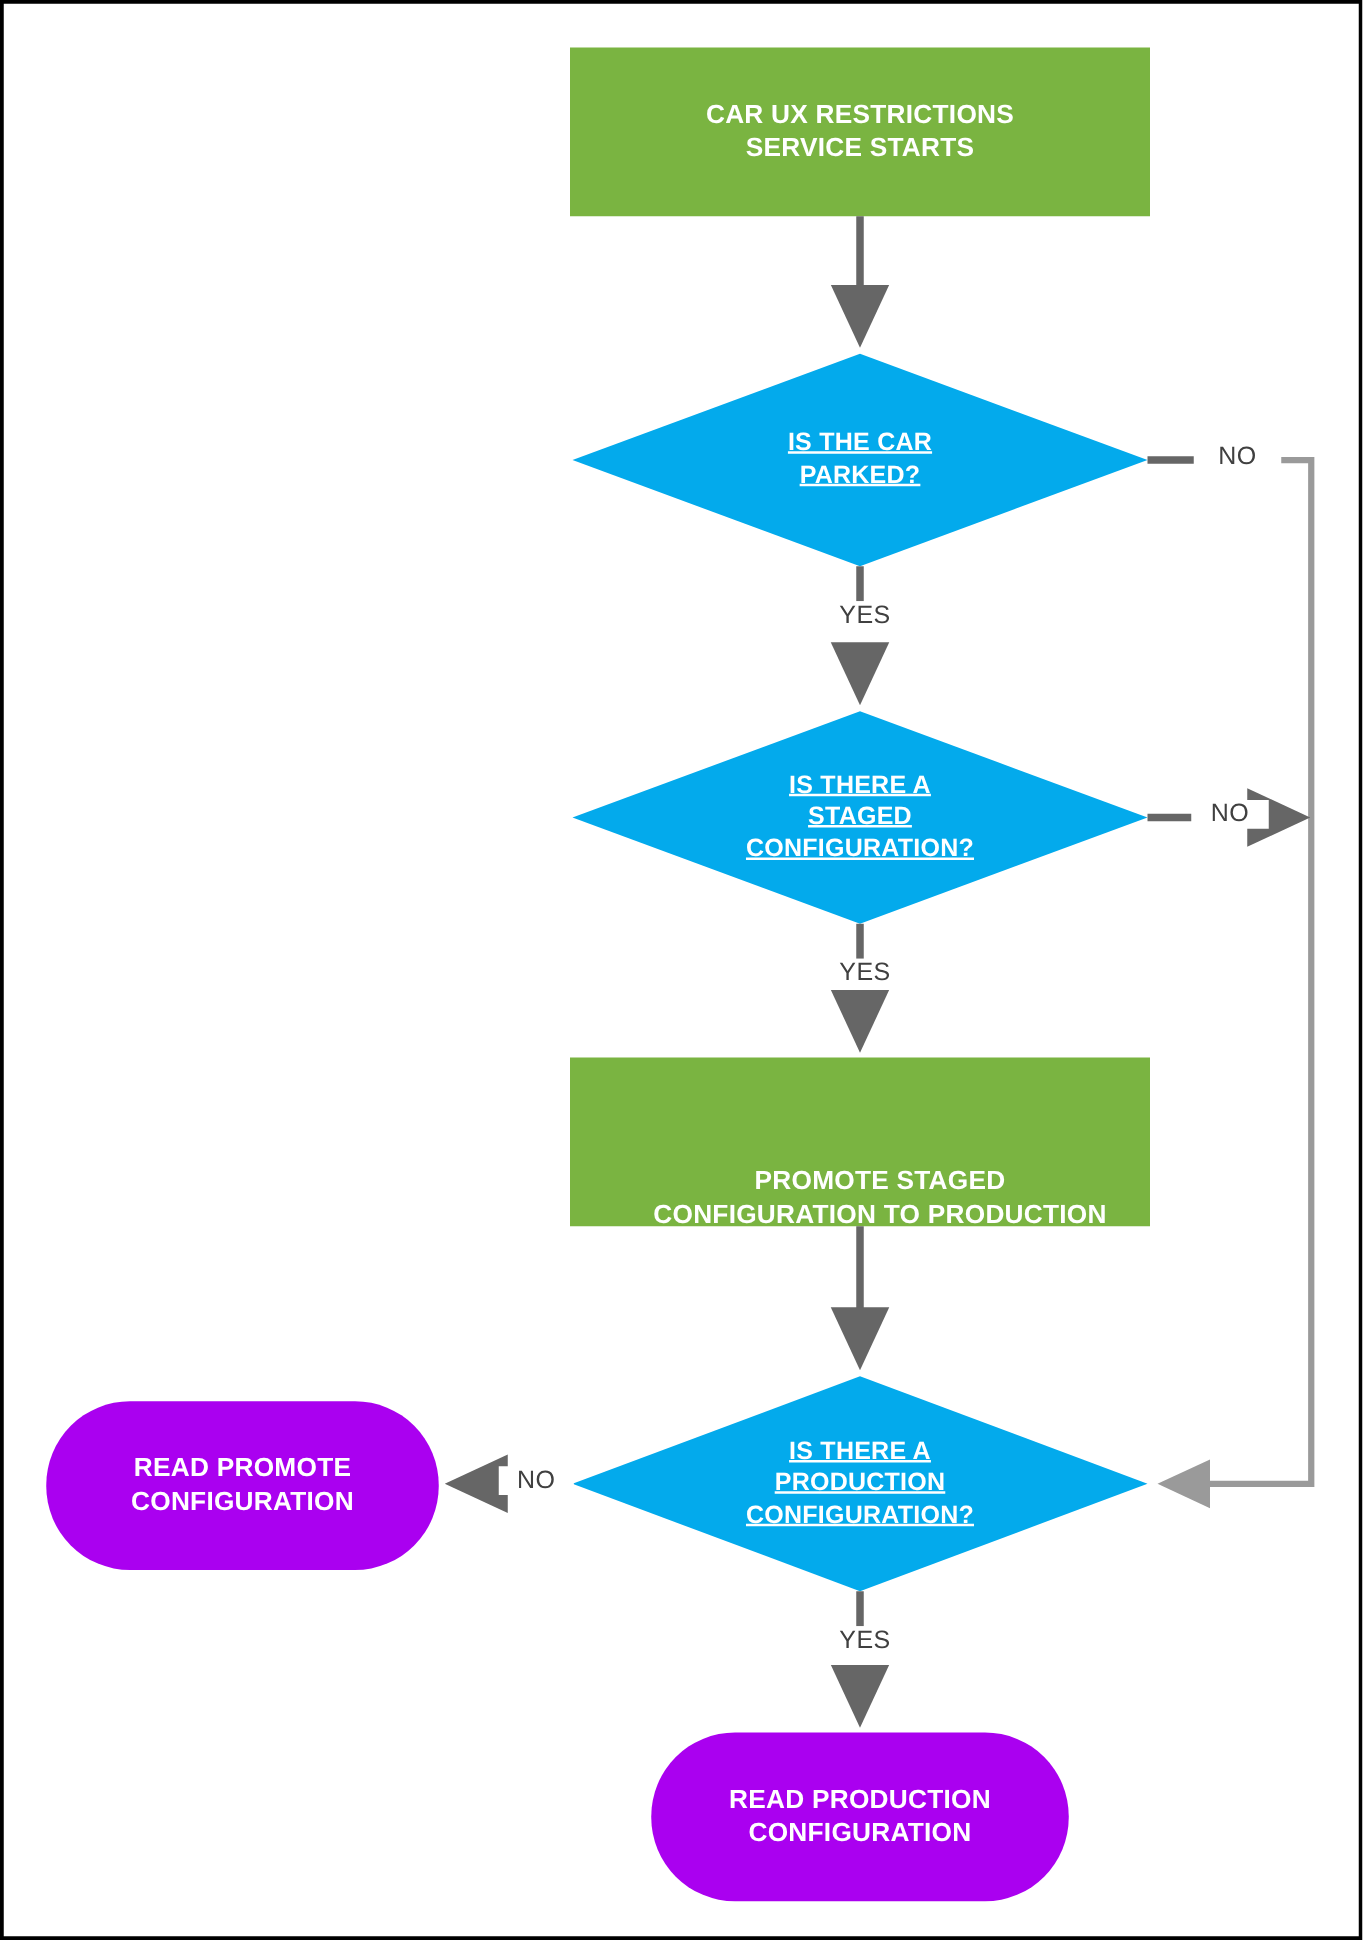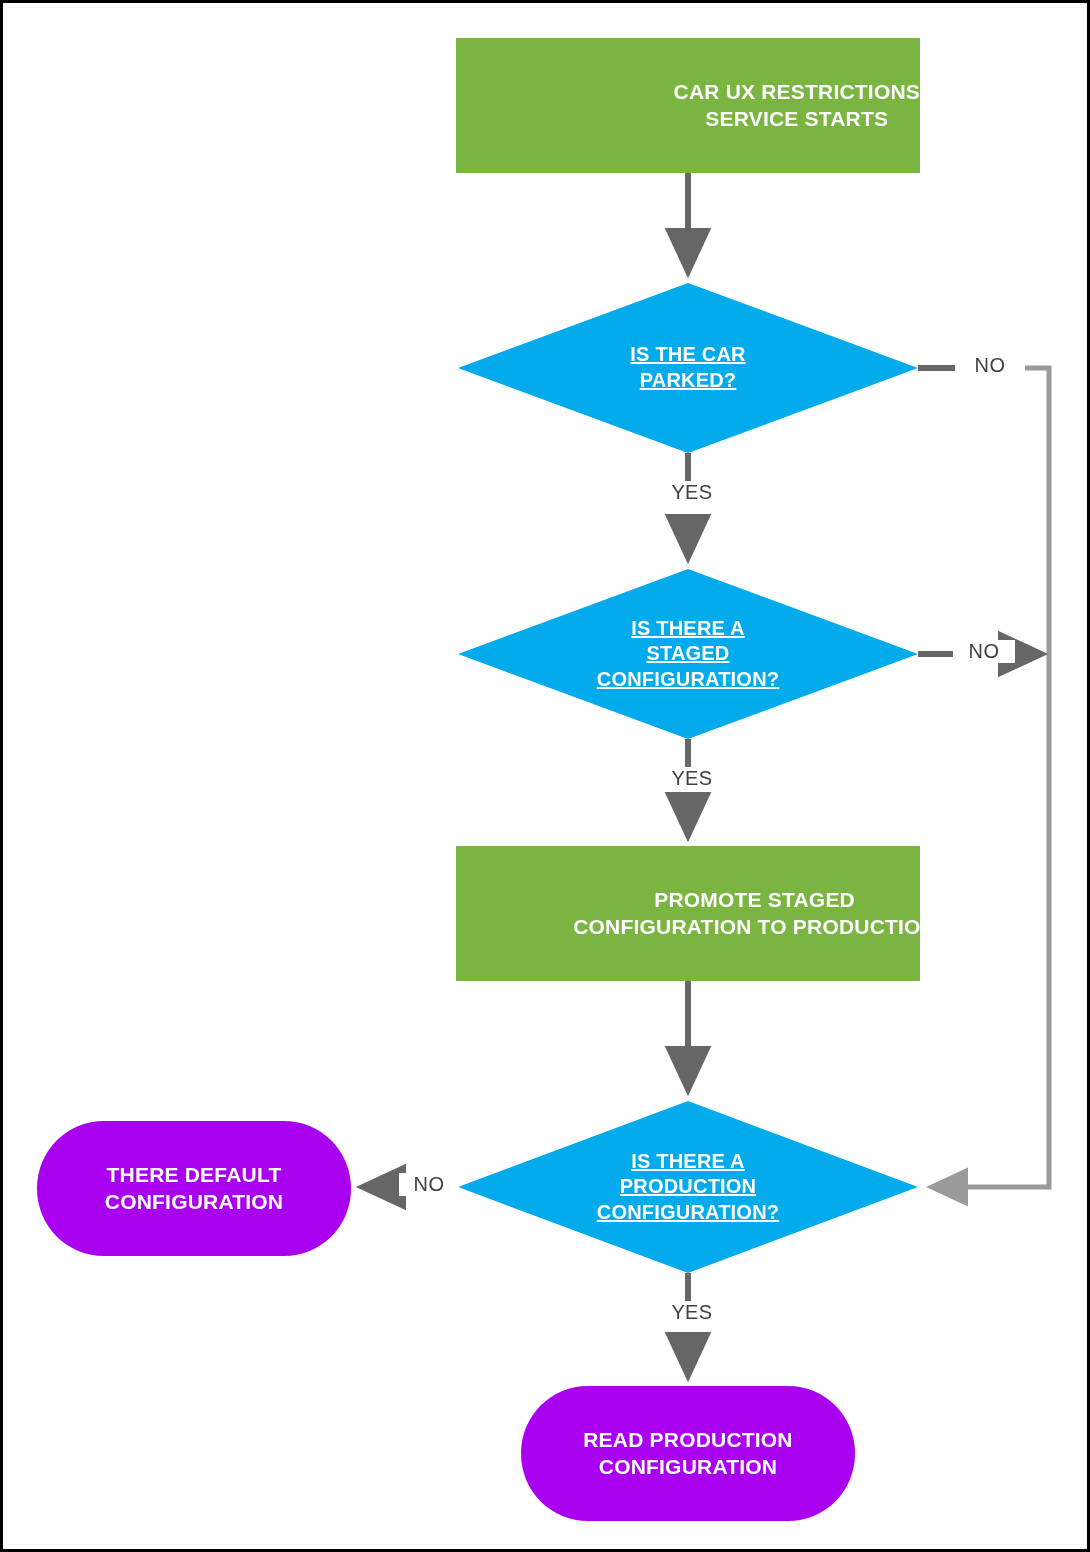--- a/index.html
+++ b/index.html
@@ -36,21 +36,20 @@
     font-weight: bold;
     letter-spacing: 0.2px;
     box-sizing: border-box;
   }
   .node .txt {
     line-height: 1.28;
     white-space: pre-line;
   }
   .rect-node {
     font-size: 21px;
-    justify-content: flex-end;
   }
   .pill-node {
     font-size: 21px;
     border-radius: 999px;
   }
   .diamond-node {
     font-size: 20px;
     pointer-events: none;
     background: transparent;
     text-decoration: underline;
@@ -127,33 +126,33 @@
     <span class="txt">IS THE CAR
 PARKED?</span>
   </div>
 
   <div class="node diamond-node" style="left:455px; top:566px; width:460px; height:170px;">
     <span class="txt">IS THERE A
 STAGED
 CONFIGURATION?</span>
   </div>
 
-  <div class="node rect-node" style="left:453px; top:843px; width:480px; height:135px;padding-left:16px;">
+  <div class="node rect-node" style="left:453px; top:888px; width:480px; height:135px;padding-left:16px;">
     <span class="txt">PROMOTE STAGED
 CONFIGURATION TO PRODUCTION</span>
   </div>
 
   <div class="node diamond-node" style="left:455px; top:1098px; width:460px; height:172px;">
     <span class="txt">IS THERE A
 PRODUCTION
 CONFIGURATION?</span>
   </div>
 
   <div class="node pill-node" style="left:34px; top:1118px; width:314px; height:135px;">
-    <span class="txt">THERE DEFAULT
+    <span class="txt">READ PROMOTE
 CONFIGURATION</span>
   </div>
 
   <div class="node pill-node" style="left:518px; top:1383px; width:334px; height:135px;">
     <span class="txt">READ PRODUCTION
 CONFIGURATION</span>
   </div>
 
   <div class="edge-label" style="left:650px; top:478px; width:70px;">YES</div>
 

